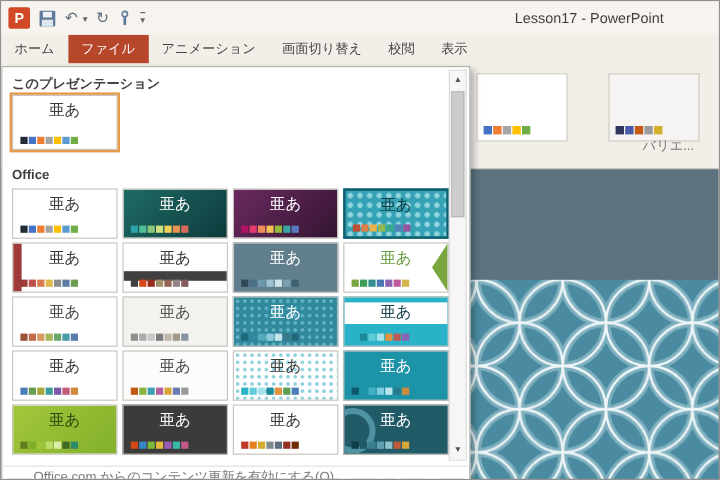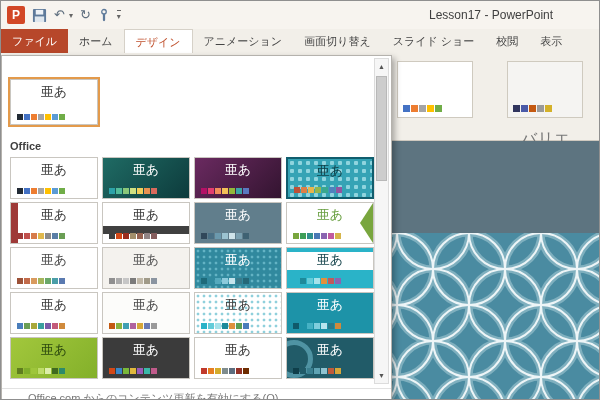--- a/index.html
+++ b/index.html
@@ -26,22 +26,22 @@
   .tab.file{ background:#b7472a; color:#fff; }
   .tab.selected{ background:#fff; border:1px solid #d6d1c8; border-bottom:none; color:#c0512e; }
 
   
   .ribbon{ position:absolute; left:0; top:52px; width:100%; height:88px; background:#f2efe9;
            border-bottom:1px solid #cfc9bf; }
   .variant-thumb{ position:absolute; top:8px; width:76px; height:57px; background:#fff;
                   border:1px solid #cfcabf; cursor:pointer; }
   .variant-thumb .variant-swatches{ position:absolute; left:5px; bottom:5px; display:flex; gap:1px; }
   .variant-thumb .vsw{ width:7px; height:7px; }
-  .variants-label{ position:absolute; left:520px; top:76px; width:72px; font-size:16px;
-                   color:#777; text-align:left; overflow:hidden; white-space:nowrap; }
+  .variants-label{ position:absolute; left:520px; top:61px; width:72px; font-size:11px;
+                   color:#777; text-align:center; overflow:hidden; white-space:nowrap; }
 
   
   .workspace{ position:absolute; left:0; top:140px; width:100%; height:260px; background:#5d7480; }
   .slide{ position:absolute; left:0; top:92px; right:0; bottom:0; }
   .slide svg{ display:block; width:100%; height:100%; }
 
   
   .gallery{ position:absolute; left:0; top:54px; width:391px; height:352px; background:#fff;
             border:1px solid #b5b2ad; box-shadow:3px 3px 6px rgba(0,0,0,.3); }
   .sec-label{ position:absolute; left:8px; font-size:11px; font-weight:bold; color:#3f3f3f; }
@@ -102,26 +102,24 @@
       <svg width="12" height="15" viewBox="0 0 12 16">
         <circle cx="6" cy="4" r="2.4" fill="none" stroke="#5e7a9a" stroke-width="1.4"></circle>
         <rect x="4.8" y="6" width="2.4" height="8" rx="1.2" fill="#5e7a9a"></rect>
       </svg>
       <span class="qat-custom">▾</span>
     </div>
     <div class="win-title">Lesson17 - PowerPoint</div>
   </div>
 
   <div class="tabbar">
+    <div class="tab">ホーム</div>
     <div class="tab file">ファイル</div>
-    <div class="tab">ホーム</div>
-    <div class="tab selected">デザイン</div>
     <div class="tab">アニメーション</div>
     <div class="tab">画面切り替え</div>
-    <div class="tab">スライド ショー</div>
     <div class="tab">校閲</div>
     <div class="tab">表示</div>
   </div>
 
   <div class="ribbon">
     <div class="variant-thumb" style="left: 396px; background: rgb(255, 255, 255);">
       <div class="variant-swatches">
           <span class="vsw" style="background: rgb(68, 114, 196);"></span>
           <span class="vsw" style="background: rgb(237, 125, 49);"></span>
           <span class="vsw" style="background: rgb(165, 165, 165);"></span>
@@ -162,20 +160,21 @@
               <circle cx="36" cy="36" r="36"></circle>
             </g>
           </pattern>
         </defs>
         <rect width="100%" height="100%" fill="url(#shippou)"></rect>
       </svg>
     </div>
   </div>
 
   <div class="gallery">
+    <div class="sec-label cur">このプレゼンテーション</div>
     <div id="current-theme-slot">
         <div class="theme-thumb tall sel" style="background: rgb(255, 255, 255);">
           <div class="sample" style="color: rgb(58, 58, 58);">亜あ</div>
           <div class="swatches">
             <span class="sw" style="background: rgb(34, 43, 53);"></span>
             <span class="sw" style="background: rgb(68, 114, 196);"></span>
             <span class="sw" style="background: rgb(237, 125, 49);"></span>
             <span class="sw" style="background: rgb(165, 165, 165);"></span>
             <span class="sw" style="background: rgb(255, 192, 0);"></span>
             <span class="sw" style="background: rgb(91, 155, 213);"></span>

